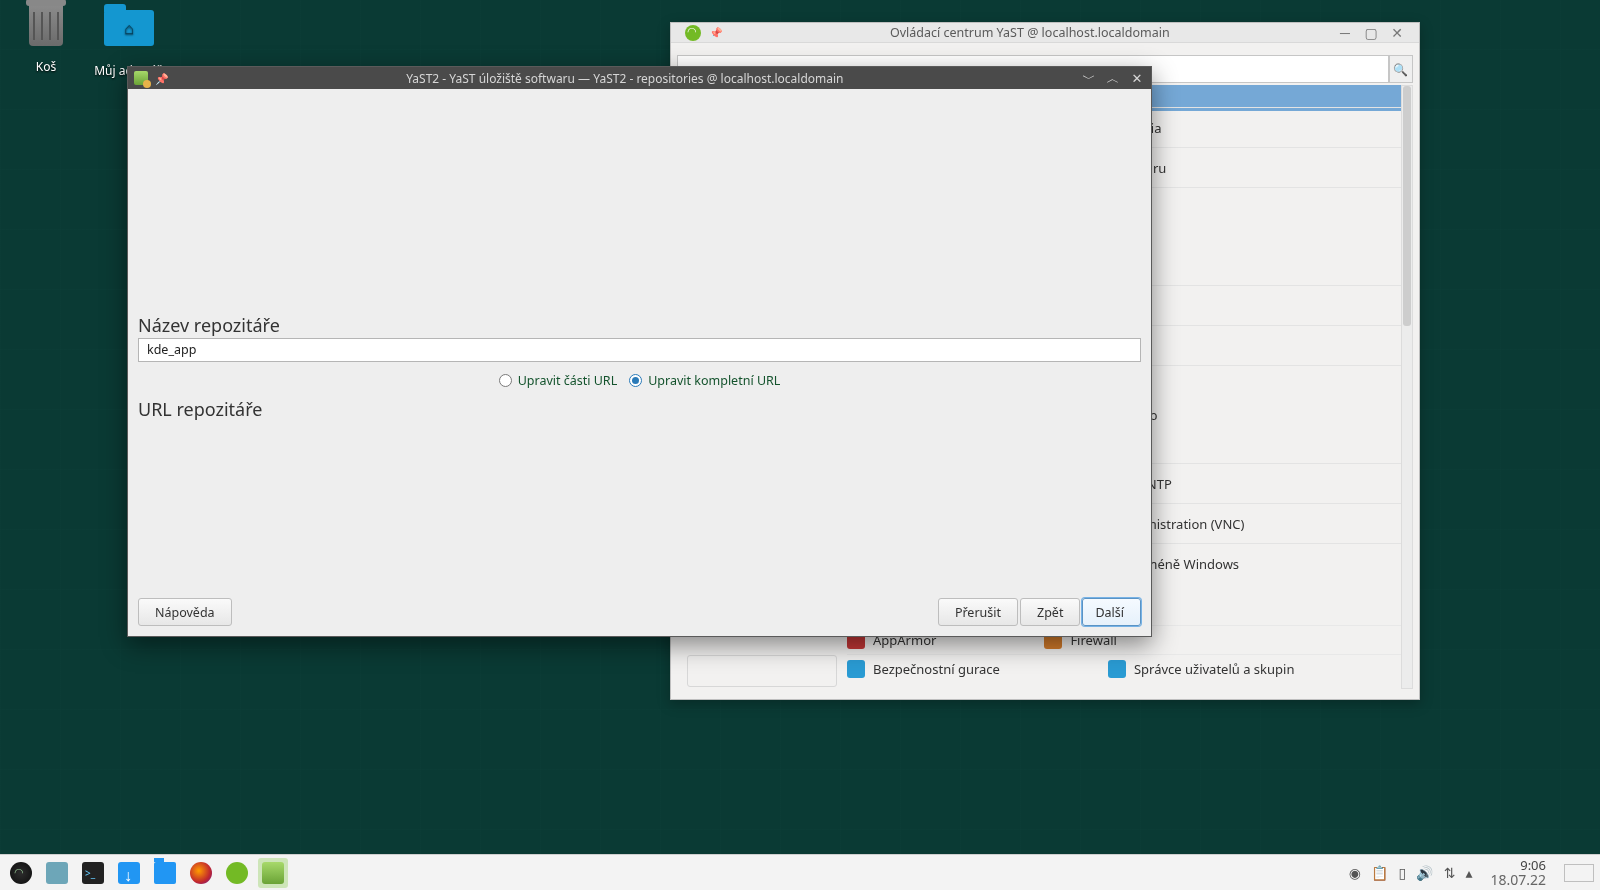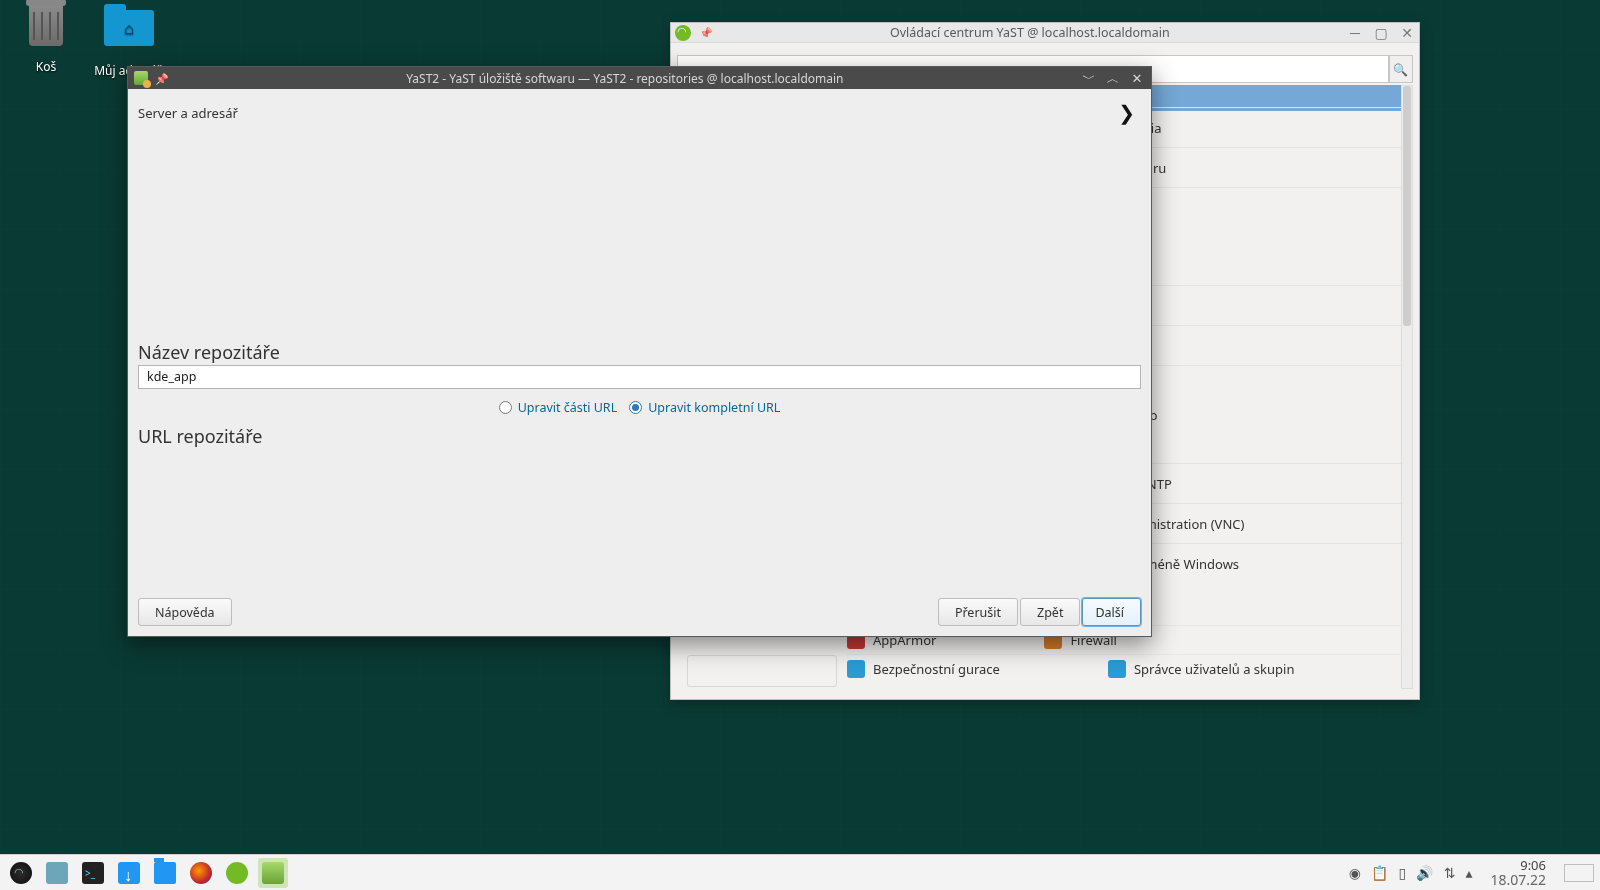--- a/index.html
+++ b/index.html
@@ -30,21 +30,21 @@
 .folder-ic .house{ position:absolute; left:50%; top:50%; transform:translate(-50%,-50%); color:#063a52; font-size:16px; }
 
 
 .yast-cc {
   position: absolute; left: 670px; top: 22px; width: 750px; height: 678px;
   background: #f2f1f0; border: 1px solid #bfbfbf; border-radius: 0;
   box-shadow: 0 4px 12px rgba(0,0,0,0.25);
 }
 .yast-cc .titlebar {
   height: 20px; background: #e8e8e8; display:flex; align-items:center;
-  padding: 0 4px; font-size: 12.5px; color:#5a5a5a; border-bottom:1px solid #d9d9d9;
+  padding: 0 14px; font-size: 12.5px; color:#5a5a5a; border-bottom:1px solid #d9d9d9;
 }
 .yast-cc .tb-left { display:flex; align-items:center; gap:8px; }
 .yast-cc .tb-title { flex:1; text-align:center; }
 .yast-cc .tb-right { display:flex; gap:10px; font-size:14px; color:#777; }
 .tb-btn { width:16px; text-align:center; cursor:default; }
 .suse-dot { width:16px; height:16px; background:#73ba25; border-radius:50%; position:relative; }
 .suse-dot::after { content:"◠"; color:#fff; position:absolute; left:2px; top:-2px; font-size:11px; }
 
 .yast-cc .body { position:absolute; inset:32px 6px 6px 6px; }
 .yast-cc .search-row { height:28px; display:flex; margin-bottom:2px; }
@@ -87,21 +87,21 @@
 .dlg .hdr-row { display:flex; align-items:center; justify-content:space-between; font-size:13px; color:#333; }
 .dlg .arrow-in { font-size:20px; color:#111; padding-right:6px; }
 
 .dlg .field-label { font-size:18px; color:#333; margin-top:4px; }
 .dlg .txt-input {
   width:100%; height:24px; border:1px solid #b5b5b5; background:#fff;
   padding:0 8px; font-size:12.5px; color:#222; outline:none;
 }
 .dlg .txt-input.focused { border-color:#4a90d9; box-shadow:0 0 0 1px #4a90d9 inset; }
 
-.dlg .radio-row { display:flex; justify-content:center; gap:12px; margin:10px 0 8px; font-size:12.5px; color:#0369a1; }
+.dlg .radio-row { display:flex; justify-content:center; gap:12px; margin:10px 0 8px; font-size:12.5px; color:#14532d; }
 .radio { display:flex; align-items:center; gap:6px; }
 .radio .dot { width:13px; height:13px; border:1px solid #7a7a7a; border-radius:50%; background:#fff; position:relative; }
 .radio.sel .dot { border-color:#2a7ab8; }
 .radio.sel .dot::after { content:""; position:absolute; inset:2px; border-radius:50%; background:#2a7ab8; }
 
 .dlg .mid-spacer { height:210px; }
 
 .dlg .footer { position:absolute; left:10px; right:10px; bottom:10px; display:flex; }
 .btn {
   height:28px; padding:0 16px; font-size:12.5px; color:#333;
@@ -229,24 +229,20 @@
     </div>
     <div class="tb-title">YaST2 - YaST úložiště softwaru — YaST2 - repositories @ localhost.localdomain</div>
     <div class="tb-right">
       <span class="tb-btn">﹀</span>
       <span class="tb-btn">︿</span>
       <span class="tb-btn">✕</span>
     </div>
   </div>
 
   <div class="content">
-    <div class="hdr-row">
-      <span>Server a adresář</span>
-      <span class="arrow-in">❯</span>
-    </div>
 
     <div class="mid-spacer"></div>
 
     <div class="field-label">Název repozitáře</div>
     <input class="txt-input" value="kde_app" style="">
 
     <div class="radio-row">
       <label class="radio">
         <span class="dot"></span>
         <span>Upravit části URL</span>

